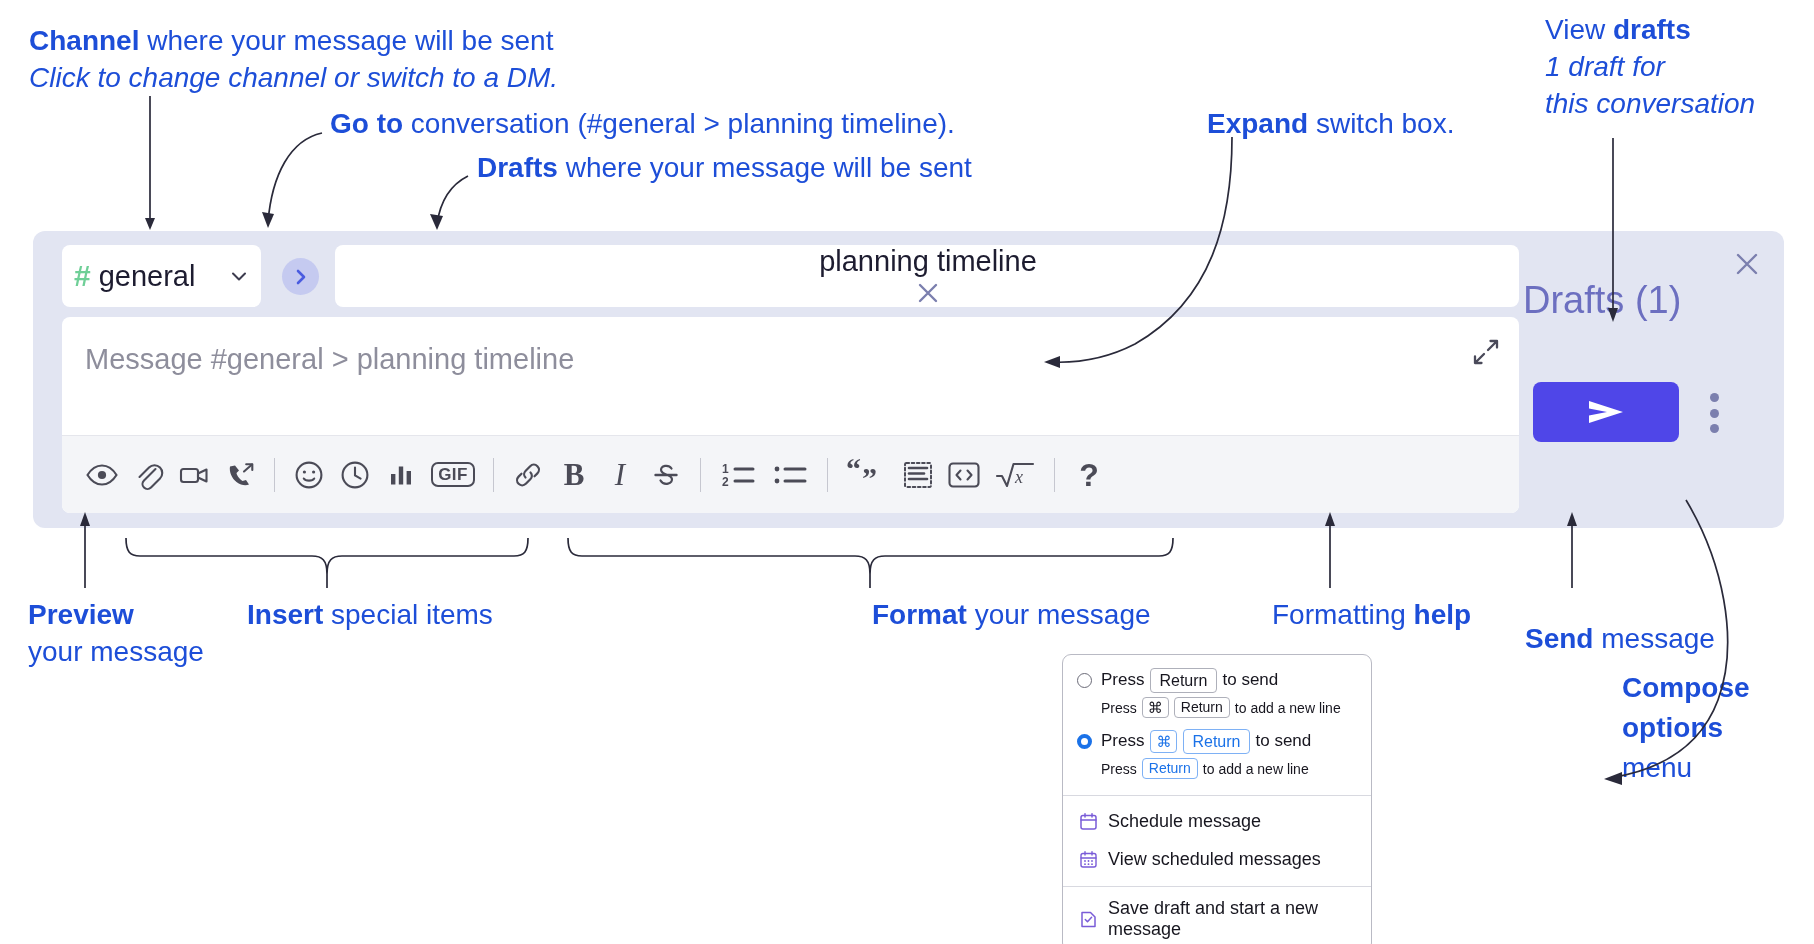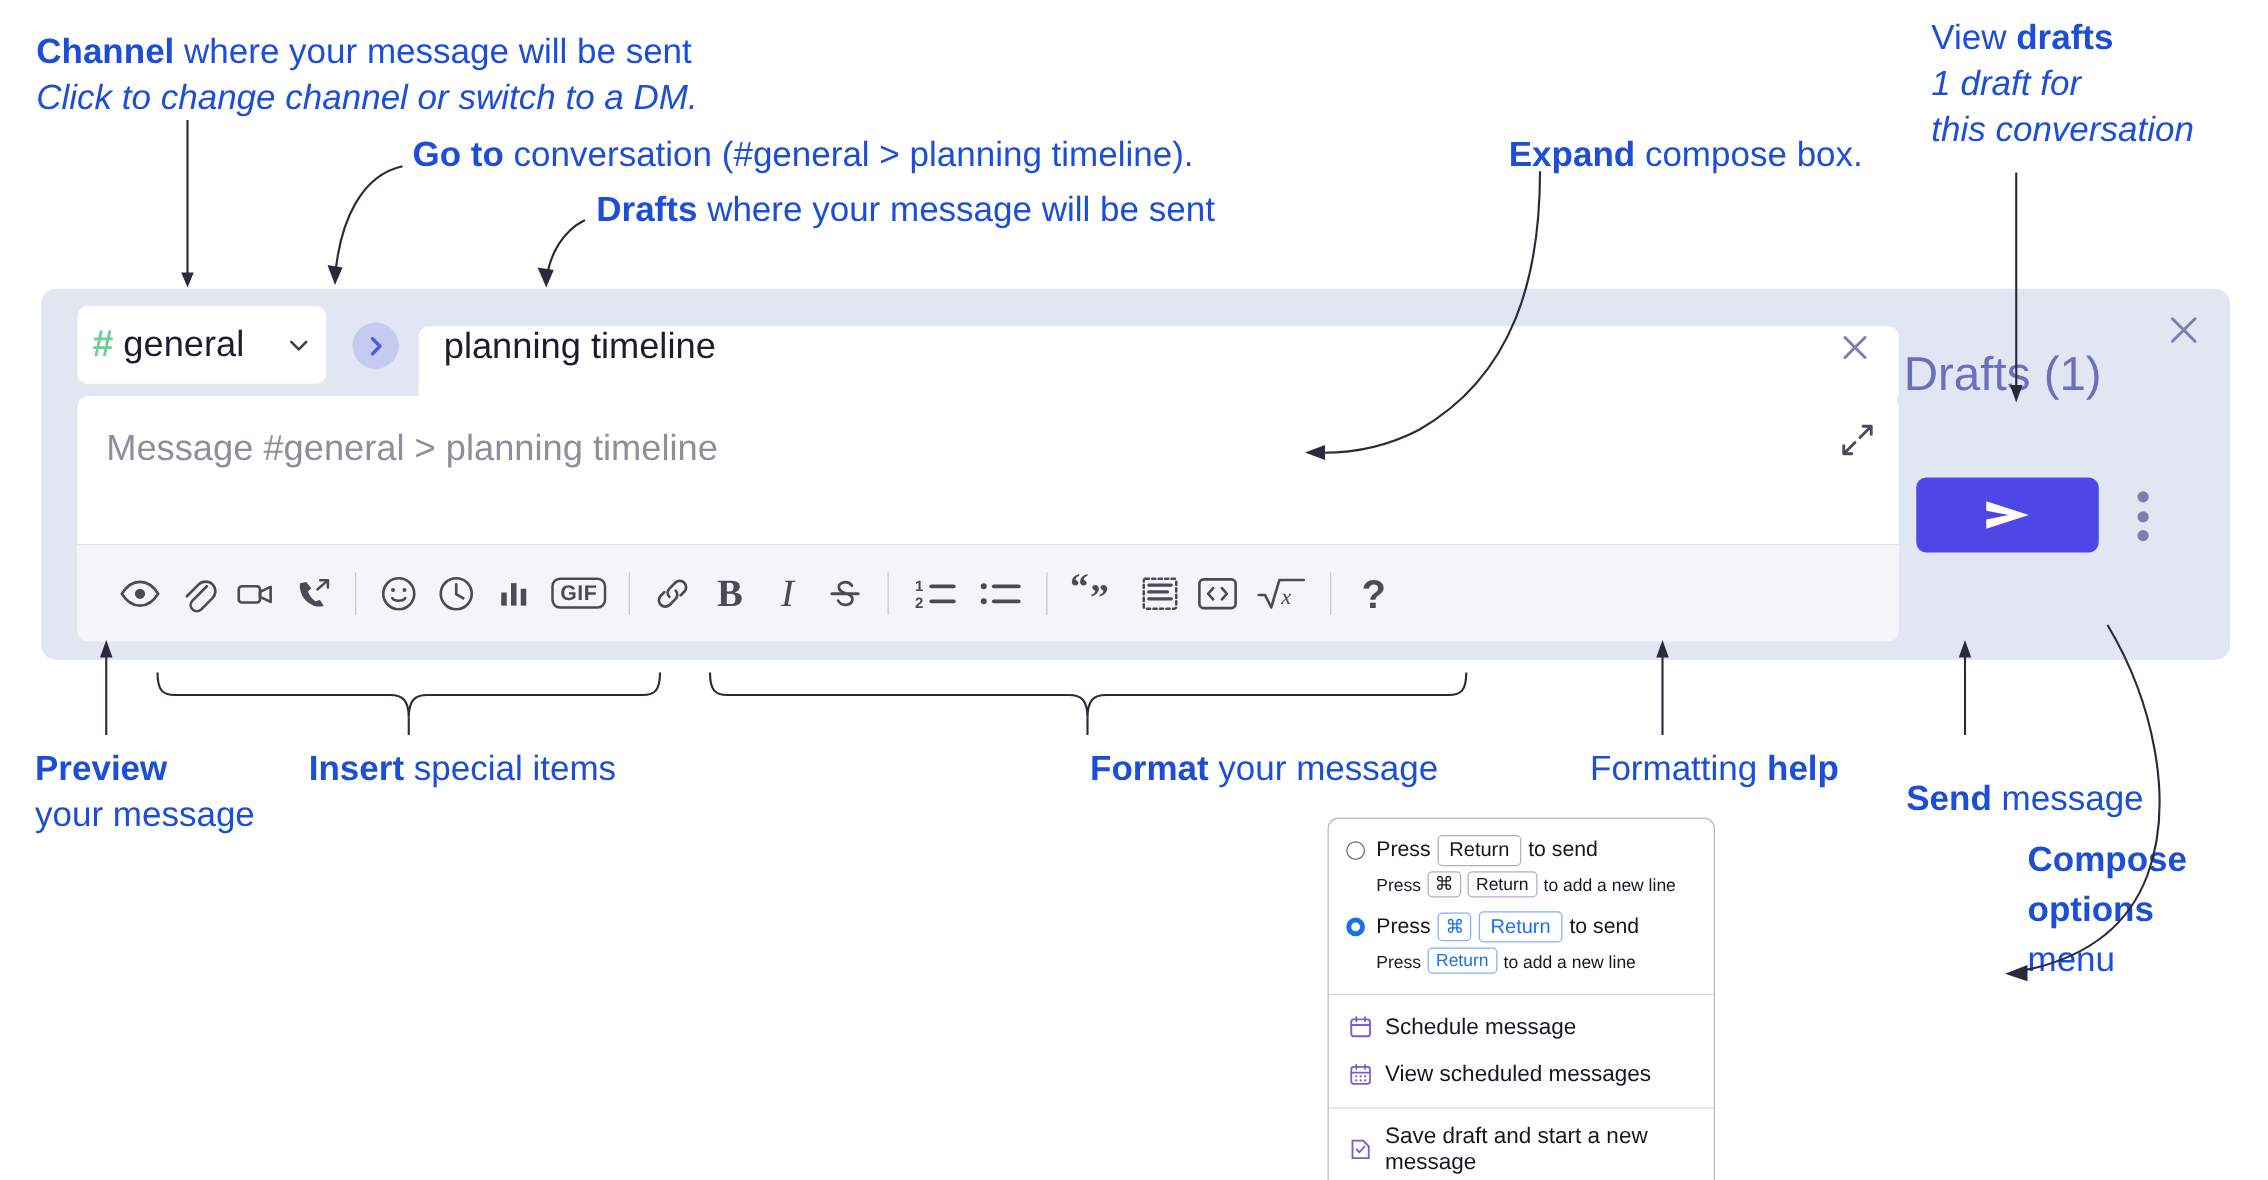--- a/index.html
+++ b/index.html
@@ -73,26 +73,27 @@
   }
   #goto-btn{
     position:absolute;left:234px;top:13px;
     width:37px;height:37px;border-radius:50%;
     background:#c5caf0;
     display:flex;align-items:center;justify-content:center;
     cursor:pointer;
   }
   #goto-btn svg{color:#4a5ce0;}
   #topic-field{
-    position:absolute;left:287px;top:16px;
+    position:absolute;left:287px;top:0;
     width:1184px;height:62px;
     background:#fff;border-radius:8px;
-    display:flex;
+    display:flex;align-items:center;
     box-sizing:border-box;
     padding:0 18px 0 20px;
+    flex-direction:column;
   }
   #topic-value{
     flex:1;font-size:29px;color:#1d1c30;
   }
   #topic-clear{
     width:34px;height:34px;color:#7b7fae;cursor:pointer;
     display:flex;align-items:center;justify-content:center;
   }
 
   
@@ -113,21 +114,21 @@
   }
 
   
   #toolbar{
     position:absolute;left:0;bottom:0;
     width:100%;height:78px;
     background:#f4f5f8;
     border-top:1px solid #e5e6ec;
     border-radius:0 0 8px 8px;
     display:flex;align-items:center;
-    padding-left:27px;
+    padding-left:17px;
     box-sizing:border-box;
   }
   .tb-btn{
     width:46px;height:46px;
     display:flex;align-items:center;justify-content:center;
     color:#4b4b57;cursor:pointer;flex:none;
   }
   .tb-btn svg{display:block;}
   .tb-sep{
     width:1px;height:34px;background:#c6c7d0;
@@ -232,21 +233,21 @@
 
   <div class="anno" style="left:330px;top:105px;">
     <b>Go to</b><span> conversation (#general &gt; planning timeline).</span>
   </div>
 
   <div class="anno" style="left:477px;top:149px;">
     <b>Drafts</b><span> where your message will be sent</span>
   </div>
 
   <div class="anno" style="left:1207px;top:105px;">
-    <b>Expand</b><span> compose box.</span>
+    <b>Expand</b><span> switch box.</span>
   </div>
 
   <div class="anno" style="left:1545px;top:11px;">
     <div><span>View </span><b>drafts</b></div>
     <div class="it">1 draft for</div>
     <div class="it">this conversation</div>
   </div>
 
   <div class="anno" style="left:28px;top:596px;">
     <div><b>Preview</b></div>

